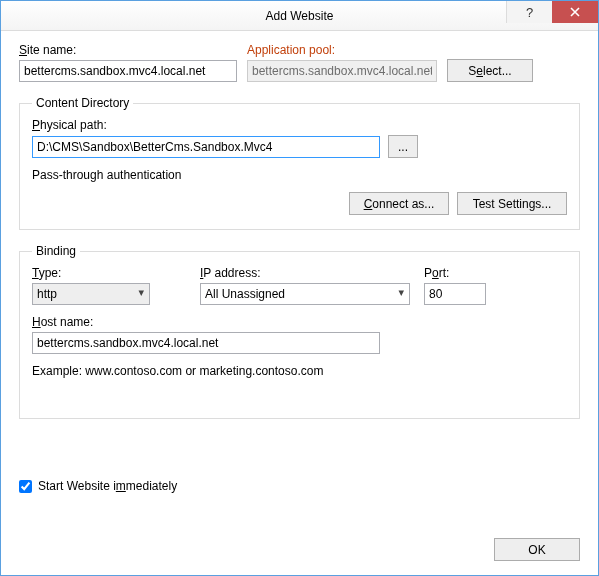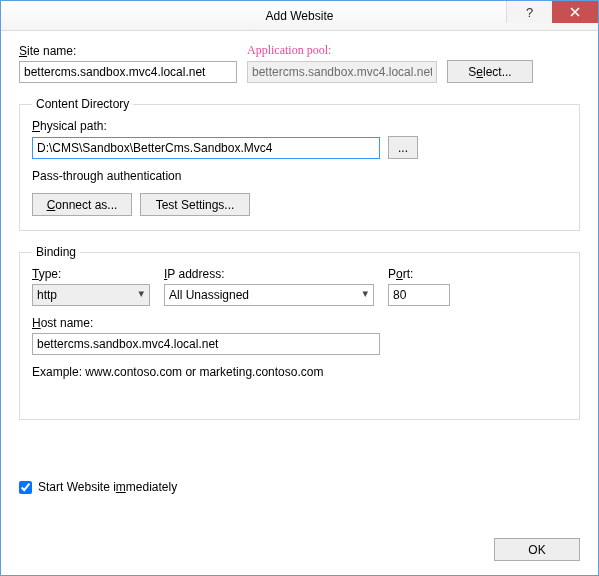--- a/index.html
+++ b/index.html
@@ -59,21 +59,21 @@
     display: flex;
     flex-direction: column;
     position: relative;
   }
   .row { display: flex; }
   label.field-label {
     display: block;
     margin-bottom: 3px;
     color: #000;
   }
-  label.disabled { color: #ec4899; font-family: Liberation Serif, serif; }
+  label.disabled { color: #c2410c; }
   input.text, select.text {
     font: inherit;
     font-size: 12px;
     height: 22px;
     padding: 2px 4px;
     border: 1px solid #abadb3;
     background: #fff;
   }
   input.text.readonly { background: #f0f0f0; color: #6d6d6d; border-color: #cccccc; }
   .btn {
@@ -165,38 +165,38 @@
   </div>
 
   <fieldset class="group">
     <legend>Content Directory</legend>
     <label class="field-label"><span class="mn">P</span>hysical path:</label>
     <div class="row" style="gap:8px; align-items:center;">
       <input class="text" style="width: 348px; border-color: rgb(51, 153, 255);" value="D:\CMS\Sandbox\BetterCms.Sandbox.Mvc4">
       <button class="btn small">...</button>
     </div>
     <div style="margin-top:10px;">Pass-through authentication</div>
-    <div class="row" style="gap:8px; margin-top:10px;">
+    <div class="row" style="gap:8px; margin-top:10px;justify-content:flex-end;">
       <button class="btn" style="width:100px;"><span class="mn">C</span>onnect as...</button>
       <button class="btn" style="width:110px;">Test Settin<span class="mn">g</span>s...</button>
     </div>
   </fieldset>
 
   <fieldset class="group">
     <legend>Binding</legend>
     <div class="row" style="gap:14px;">
       <div style="width:118px;">
         <label class="field-label"><span class="mn">T</span>ype:</label>
         <div class="select-wrap" style="width:100%;">
           <select class="text" style="width:100%;">
             <option>http</option>
           </select>
         </div>
       </div>
-      <div style="width:210px;">
+      <div style="width:210px;margin-left:36px;">
         <label class="field-label"><span class="mn">I</span>P address:</label>
         <div class="select-wrap light" style="width:100%;border-radius:11px;">
           <select class="text" style="width:100%;">
             <option>All Unassigned</option>
           </select>
         </div>
       </div>
       <div style="width:62px;">
         <label class="field-label">P<span class="mn">o</span>rt:</label>
         <input class="text" style="width: 100%;" value="80">

